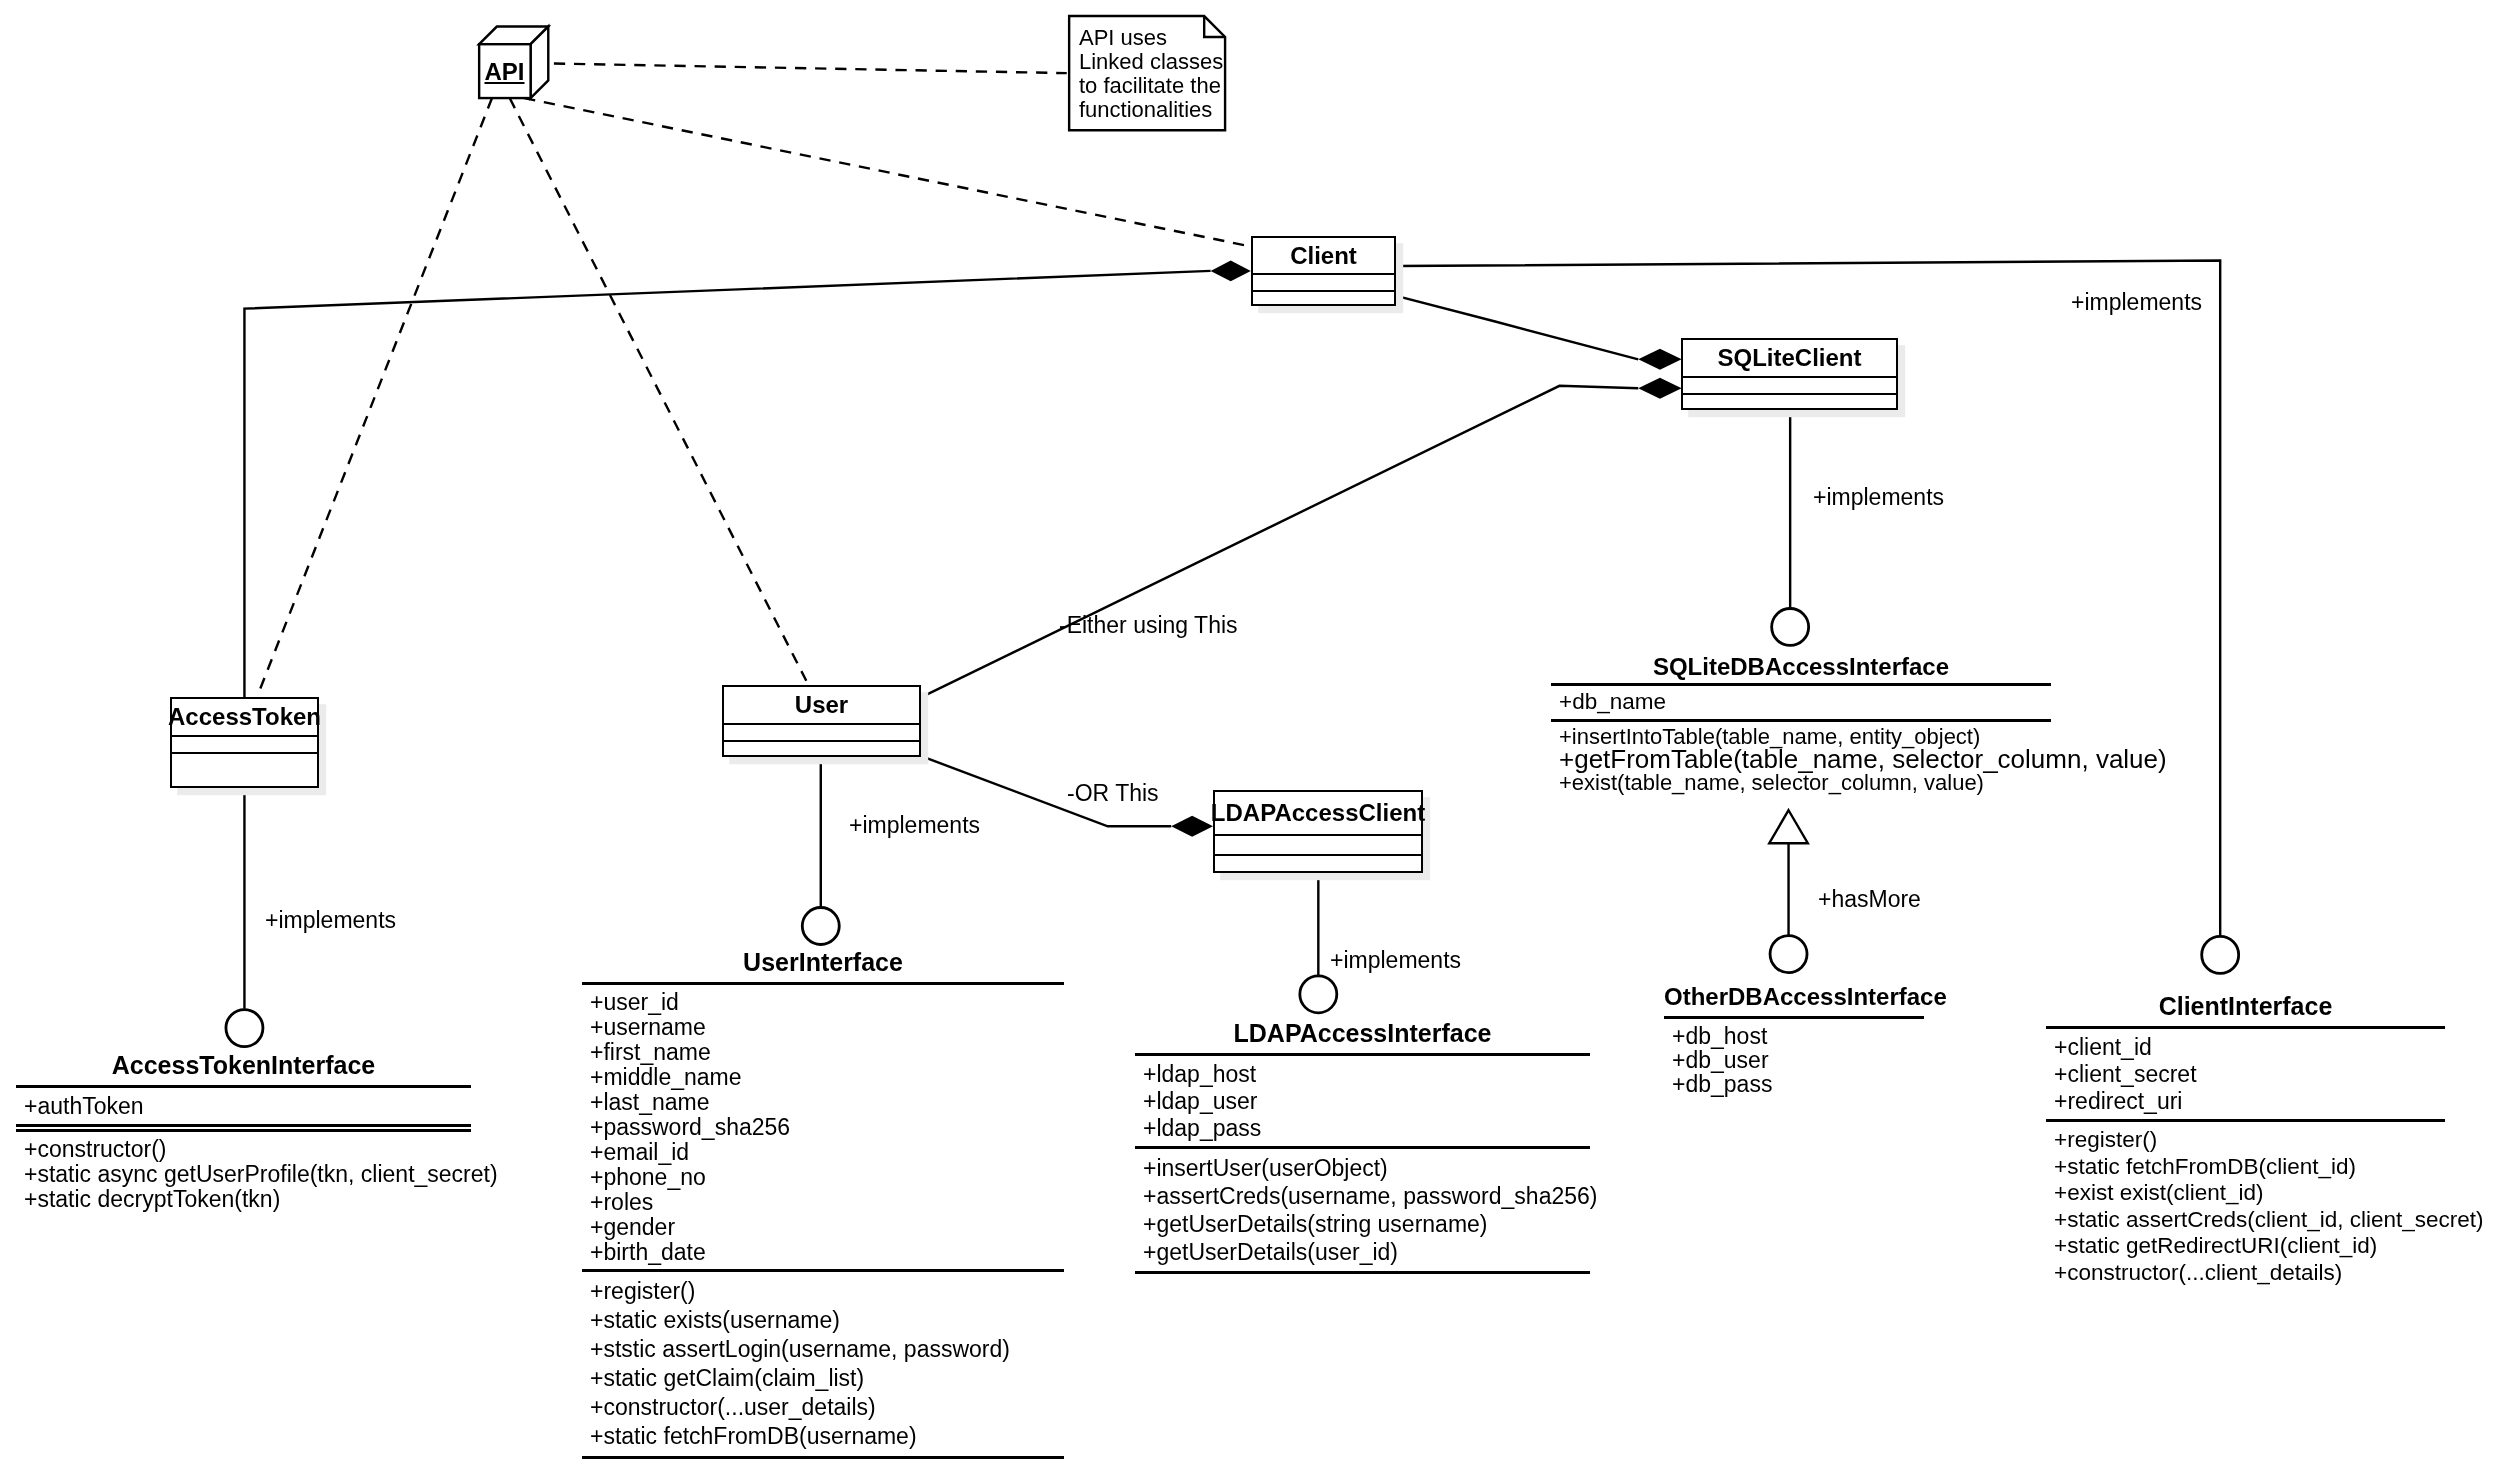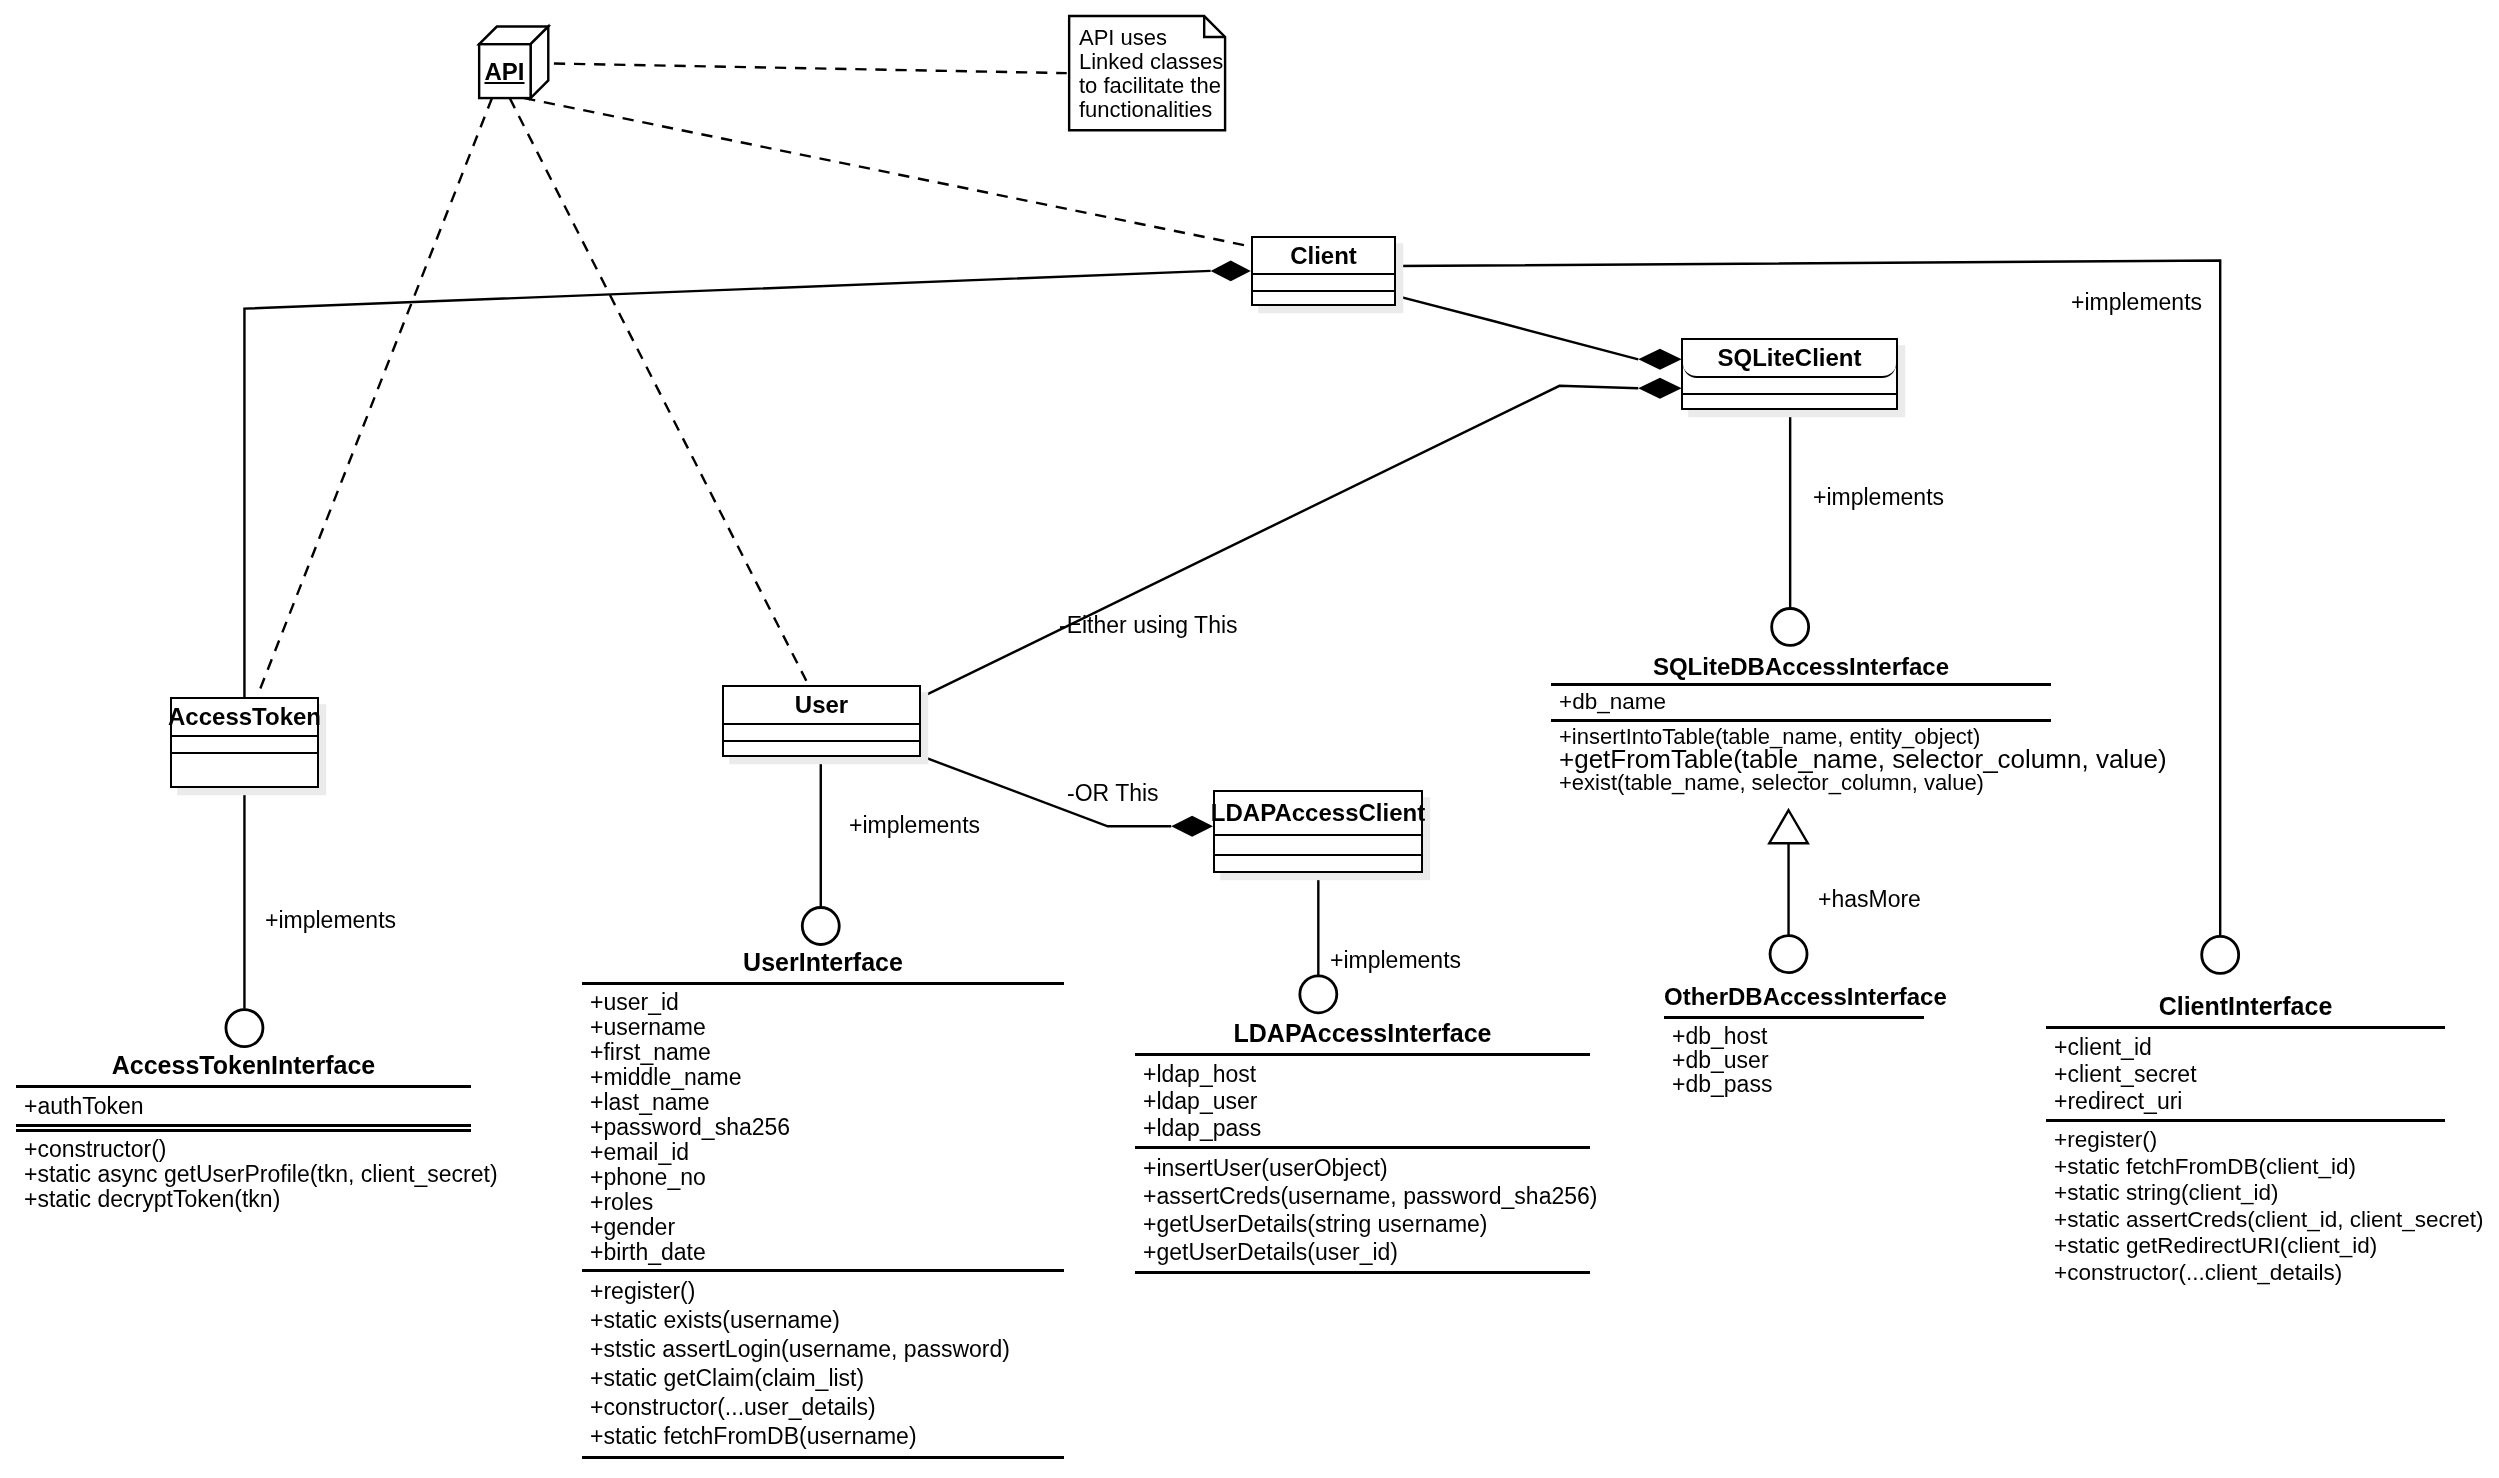--- a/index.html
+++ b/index.html
@@ -80,21 +80,21 @@
     <div>functionalities</div>
   </div>
 
   <div class="uml-class" style="left:1251px;top:236px;width:145px;height:70px;">
     <div class="uml-class-title" style="height:35px;">Client</div>
     <div class="uml-sec" style="height:15.3px;"></div>
     <div class="uml-sec" style="flex:1;"></div>
   </div>
 
   <div class="uml-class" style="left:1681px;top:338px;width:217px;height:72px;">
-    <div class="uml-class-title" style="height:36px;border-radius:14px;">SQLiteClient</div>
+    <div class="uml-class-title" style="height:36px;">SQLiteClient</div>
     <div class="uml-sec" style="height:15.3px;"></div>
     <div class="uml-sec" style="flex:1;"></div>
   </div>
 
   <div class="uml-class" style="left:170px;top:697px;width:149px;height:91px;">
     <div class="uml-class-title" style="height:36px;">AccessToken</div>
     <div class="uml-sec" style="height:14.5px;"></div>
     <div class="uml-sec" style="flex:1;"></div>
   </div>
 
@@ -179,21 +179,21 @@
 
   <div class="uml-iface" style="left:2046px;top:992px;width:399px;">
     <div class="iface-title">ClientInterface</div>
     <div class="iface-rule"></div>
     <div class="iface-line" style="line-height:27px;">+client_id</div>
     <div class="iface-line" style="line-height:27px;">+client_secret</div>
     <div class="iface-line" style="line-height:27px;">+redirect_uri</div>
     <div class="iface-rule"></div>
     <div class="iface-line" style="line-height:26.5px;font-size:22.5px;">+register()</div>
     <div class="iface-line" style="line-height:26.5px;font-size:22.5px;">+static fetchFromDB(client_id)</div>
-    <div class="iface-line" style="line-height:26.5px;font-size:22.5px;">+static string(client_id)</div>
+    <div class="iface-line" style="line-height:26.5px;font-size:22.5px;">+exist exist(client_id)</div>
     <div class="iface-line" style="line-height:26.5px;font-size:22.5px;">+static assertCreds(client_id, client_secret)</div>
     <div class="iface-line" style="line-height:26.5px;font-size:22.5px;">+static getRedirectURI(client_id)</div>
     <div class="iface-line" style="line-height:26.5px;font-size:22.5px;">+constructor(...client_details)</div>
   </div>
 
   <div class="edge-label" style="left:265px;top:907px;">+implements</div>
   <div class="edge-label" style="left:849px;top:812px;">+implements</div>
   <div class="edge-label" style="left:1330px;top:947px;">+implements</div>
   <div class="edge-label" style="left:1813px;top:484px;">+implements</div>
   <div class="edge-label" style="left:2071px;top:289px;">+implements</div>

